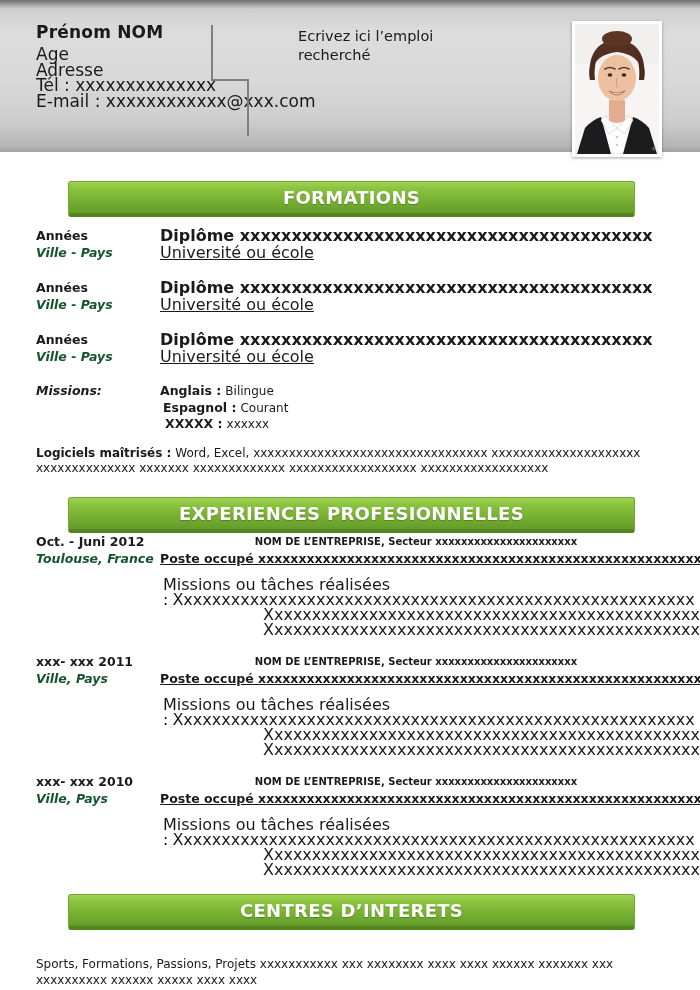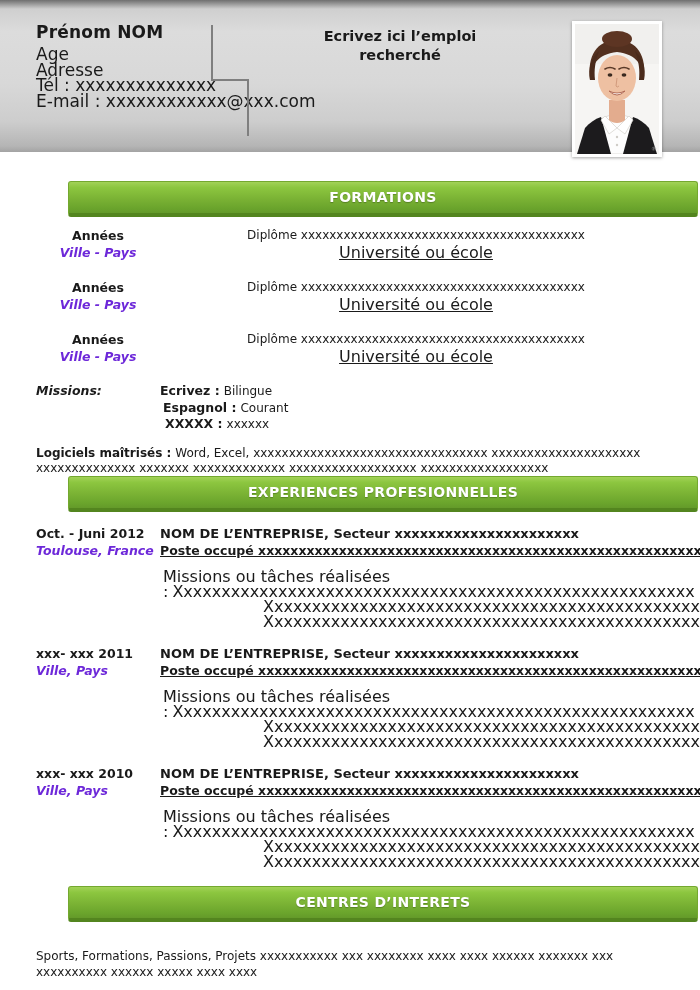--- a/index.html
+++ b/index.html
@@ -13,59 +13,59 @@
   .header {
     position:relative; height:152px;
     background:linear-gradient(180deg,#6f6f6f 0px,#cfcfcf 9px,#dcdcdc 32px,#d8d8d8 55%,#cdcdcd 80%,#b5b5b5 96%,#a3a3a3 100%);
   }
   .identity { position:absolute; left:36px; top:22px; }
   .identity .name { font-size:17px; font-weight:bold; margin-bottom:5px; letter-spacing:.2px; }
   .identity .line { font-size:17px; line-height:15.5px; }
   .step-divider { position:absolute; left:211px; top:25px; }
   .job-title {
     position:absolute; left:298px; top:27px; width:204px;
-    text-align:center; font-weight:bold; font-size:14.5px; line-height:19px;
+    font-weight:normal; font-size:14.5px; line-height:19px;
   }
   .photo-frame {
     position:absolute; left:572px; top:21px; width:90px; height:136px;
     background:#ffffff; padding:3px; box-shadow:0 1px 3px rgba(0,0,0,.35);
   }
   .photo-frame svg { display:block; width:84px; height:130px; }
   
   .content { padding:0 28px 0 36px; }
   .banner {
-    margin-left:32px; width:630px; height:36px;
+    margin-left:32px; width:567px; height:36px;
     border:1px solid #74A82F; border-bottom:4px solid #53851F; border-radius:3px;
     background:linear-gradient(180deg,#a2d257 0%,#8cc63f 18%,#7ab234 55%,#6aa42c 85%,#649a2a 100%);
-    color:#ffffff; font-weight:bold; font-size:14px; letter-spacing:.3px;
+    color:#ffffff; font-weight:bold; font-size:18px; letter-spacing:.3px;
     text-align:center; line-height:31px; text-shadow:0 1px 1px rgba(0,0,0,.25);
   }
   .banner-formations { margin-top:29px; }
-  .banner-experiences { }
+  .banner-experiences { margin-top:21px; }
   .banner-interets { margin-top:17px; }
   .row { display:flex; }
   .col-left { flex:none; width:124px; }
   .col-main { flex:1; min-width:0; }
   .period { font-weight:bold; font-size:12.5px; line-height:17px; }
-  .location { font-weight:bold; font-style:italic; font-size:12.5px; line-height:17px; color:#6d28d9; }
-  .formation-entry { margin-bottom:18px;text-align:center; }
+  .location { font-weight:bold; font-style:italic; font-size:12.5px; line-height:17px; color:#14532d; }
+  .formation-entry { margin-bottom:18px; }
   .formations-list { margin-top:10px; }
-  .diploma { font-weight:normal; font-size:12px; line-height:17px; white-space:nowrap; }
+  .diploma { font-weight:bold; font-size:16px; line-height:17px; white-space:nowrap; }
   .school { font-size:16px; line-height:17px;text-decoration:underline; }
   .langues-row { margin-top:10px; }
   .langues-label { font-weight:bold; font-style:italic; font-size:12.5px; }
   .lang-line { font-size:12px; line-height:15.5px; }
   .lang-line .lang-name { font-weight:bold; font-size:12.5px; }
   .lang-line .lang-level { margin-left:4px; }
   .lang-2 { padding-left:3px; } .lang-3 { padding-left:5px; }
   .software { margin-top:13px; font-size:12px; line-height:15px; }
   .software-label { font-weight:bold; margin-right:4px; }
-  .exp-list { margin-top:13px; }
+  .exp-list { }
   .experience-entry { margin-bottom:16px; }
-  .company { font-weight:bold; font-size:13px; line-height:17px; white-space:nowrap; }
+  .company { font-weight:bold; font-size:10px; line-height:17px; white-space:nowrap;text-align:center; }
   .position { font-weight:bold; font-size:12.5px; line-height:18px; text-decoration:underline; white-space:nowrap; }
   .missions { margin:9px 0 0 127px; font-size:16px; line-height:15px; }
   .missions-label { margin-right:4px; }
   .mission-cont { padding-left:100px; white-space:nowrap; }
   .interests { margin-top:26px; font-size:12px; line-height:16px; }
 </style>
 </head>
 <body>
 
 <div class="header">
@@ -156,21 +156,21 @@
         <div class="diploma">Diplôme xxxxxxxxxxxxxxxxxxxxxxxxxxxxxxxxxxxxxxxx</div>
         <div class="school">Université ou école</div>
       </div>
     </div>
 
     <div class="row langues-row">
       <div class="col-left">
         <div class="langues-label">Missions:</div>
       </div>
       <div class="col-main">
-        <div class="lang-line lang-1"><span class="lang-name">Ecrivez :</span><span class="lang-level">Bilingue</span></div>
+        <div class="lang-line lang-1"><span class="lang-name">Anglais :</span><span class="lang-level">Bilingue</span></div>
         <div class="lang-line lang-2"><span class="lang-name">Espagnol :</span><span class="lang-level">Courant</span></div>
         <div class="lang-line lang-3"><span class="lang-name">XXXXX :</span><span class="lang-level">xxxxxx</span></div>
       </div>
     </div>
 
     <div class="software">
       <span class="software-label">Logiciels maîtrisés :</span><span>Word, Excel, xxxxxxxxxxxxxxxxxxxxxxxxxxxxxxxxx xxxxxxxxxxxxxxxxxxxxx xxxxxxxxxxxxxx xxxxxxx xxxxxxxxxxxxx xxxxxxxxxxxxxxxxxx xxxxxxxxxxxxxxxxxx</span>
     </div>
   </div>
 

